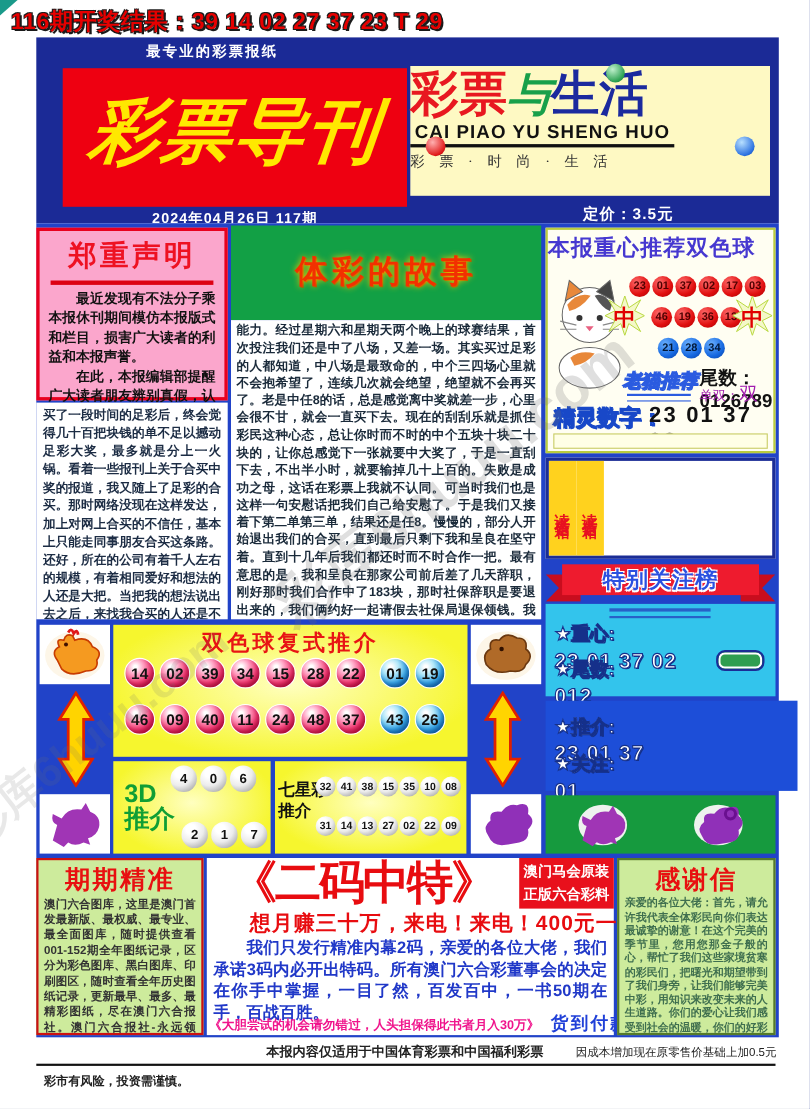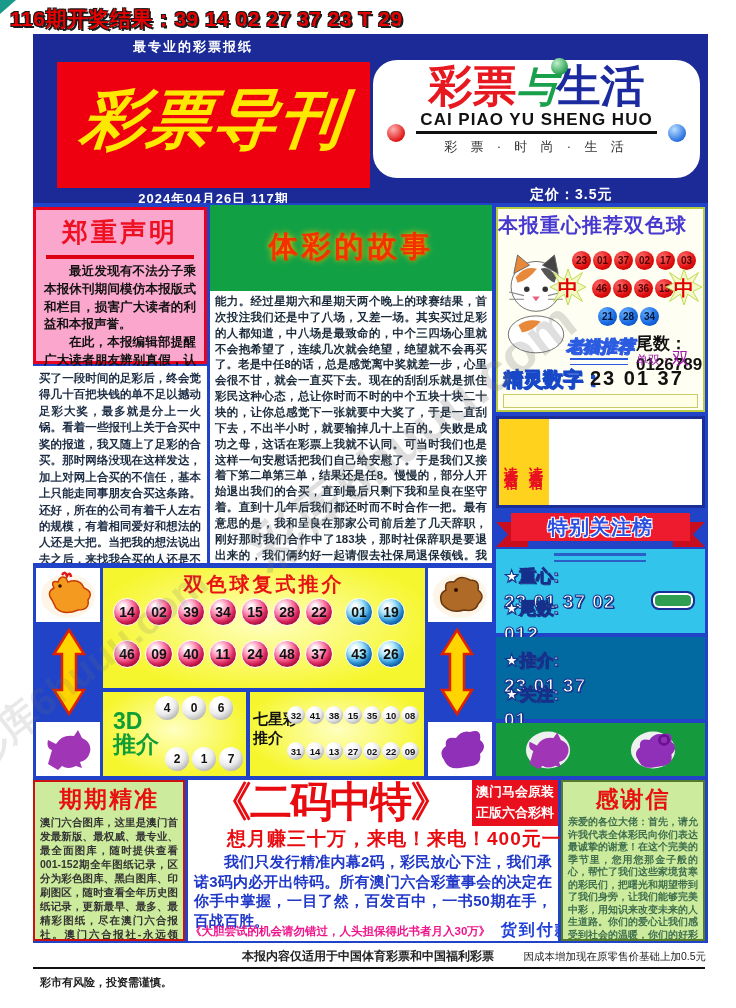--- a/index.html
+++ b/index.html
@@ -9,21 +9,21 @@
   
   #corner{width:0;height:0;border-top:14px solid #1a9a8a;border-right:16px solid transparent;}
   #result-line{left:10px;top:5px;font-size:21px;font-weight:900;color:#e60000;letter-spacing:.5px;
      text-shadow:2px 2px 0 #1a1a1a,-1px -1px 0 #1a1a1a,1px -1px 0 #1a1a1a,-1px 1px 0 #1a1a1a;}
   #header-band{left:33px;top:34px;width:675px;height:169px;background:#1b2a96;}
   #tagline{left:100px;top:4px;color:#fff;font-size:13px;font-weight:bold;letter-spacing:2px;}
   #masthead-box{left:24px;top:28px;width:313px;height:126px;background:#ee0011;}
   #masthead{width:100%;top:14px;text-align:center;font-size:64px;font-weight:900;font-style:italic;
      color:#ffe800;transform:skewX(-6deg);letter-spacing:2px;white-space:nowrap;}
   #date-issue{left:24px;top:156px;width:313px;text-align:center;color:#fff;font-size:13px;font-weight:bold;letter-spacing:1px;}
-  #logo-panel{left:340px;top:26px;width:327px;height:118px;background:#ffffff;text-align:center;border-radius:24px;}
+  #logo-panel{left:340px;top:26px;width:327px;height:118px;background:#fef9c3;text-align:left;}
   .logo-line{position:relative;margin-top:2px;font-weight:900;font-size:44px;line-height:1.1;white-space:nowrap;}
   .lg1{color:#e81820;} .lg2{color:#e81820;}
   .lg3{color:#18a04a;font-style:italic;font-family:"Liberation Serif",serif;font-size:40px;}
   .lg4{color:#1b2a9e;}
   .balldot{position:absolute;border-radius:50%;}
   #dot-green{left:178px;top:-4px;width:17px;height:17px;background:radial-gradient(circle at 35% 30%,#bff0cc,#2aa050 70%,#116030);}
   #dot-red{left:14px;top:62px;width:18px;height:18px;background:radial-gradient(circle at 35% 30%,#ffb0b0,#e01818 70%,#800000);}
   #dot-blue{right:14px;top:62px;width:18px;height:18px;background:radial-gradient(circle at 35% 30%,#b8e0ff,#2a70e0 70%,#103a90);}
   #pinyin{display:inline-block;font-size:17px;font-weight:900;color:#111;letter-spacing:1px;
      border-bottom:3px solid #111;padding:0 4px 1px;}
@@ -84,21 +84,21 @@
   #ribbon-text{font-size:20px;font-weight:900;letter-spacing:1px;color:#2b50e0;
      text-shadow:1px 1px 0 #fff,-1px -1px 0 #fff,1px -1px 0 #fff,-1px 1px 0 #fff;}
   
   #cyan-box{left:496px;top:549px;width:209px;height:84px;background:#33c4ec;}
   #cyan-deco{left:58px;top:4px;width:92px;height:4px;border-top:3px solid #2860c8;border-bottom:2px solid #2860c8;}
   .focus-line{position:absolute;left:8px;display:flex;align-items:baseline;gap:3px;white-space:nowrap;flex-direction:column;}
   .focus-label{font-size:17px;font-weight:900;color:#fff;-webkit-text-stroke:1px #15308a;text-shadow:1px 1px 0 #15308a;}
   .focus-value{font-size:19px;font-weight:900;color:#fff;-webkit-text-stroke:1px #15308a;text-shadow:1px 1px 0 #15308a;letter-spacing:1px;}
   #pill{left:155px;top:42px;width:40px;height:15px;background:#2f9e50;border:2px solid #1b2d96;border-radius:8px;
      box-shadow:inset 0 0 0 2px #fff;}
-  #magenta-box{left:496px;top:637px;width:209px;height:82px;background:#0369a1;}
+  #magenta-box{left:496px;top:637px;width:229px;height:82px;background:#1d4ed8;}
   #animals-box{left:496px;top:723px;width:209px;height:53px;background:#169a3e;display:flex;align-items:center;justify-content:space-around;}
   
   .ypanel{position:absolute;background:radial-gradient(ellipse at 50% 45%,#ffffc0 0%,#f6f62e 75%);}
   #panelA{left:103px;top:568px;width:322px;height:120px;}
   #compound-title{width:100%;text-align:center;margin-top:3px;font-size:20px;font-weight:900;color:#e81414;letter-spacing:3px;}
   .b-red-g{width:28px;height:28px;background:radial-gradient(circle at 35% 28%,#ffffff 6%,#ff9ec0 30%,#f23b74 58%,#c8073a 85%);
      border:1px solid #fff;color:#111;font-size:14px;box-shadow:inset -2px -3px 4px rgba(120,0,40,.45);}
   .b-blue-g{width:28px;height:28px;background:radial-gradient(circle at 35% 28%,#ffffff 6%,#aee6f8 30%,#3aa8e8 58%,#0f6ab8 85%);
      border:1px solid #fff;color:#111;font-size:14px;box-shadow:inset -2px -3px 4px rgba(0,50,110,.45);}
   .b-silver{width:24px;height:24px;background:radial-gradient(circle at 35% 28%,#fff 18%,#ececec 50%,#969696 95%);color:#111;font-size:12px;}
@@ -409,21 +409,21 @@
     <div id="ad1-body">澳门六合图库，这里是澳门首发最新版、最权威、最专业、最全面图库，随时提供查看001-152期全年图纸记录，区分为彩色图库、黑白图库、印刷图区，随时查看全年历史图纸记录，更新最早、最多、最精彩图纸，尽在澳门六合报社。澳门六合报社-永远领先，最专业，最精准图库。</div>
   </div>
 
   <div class="abs" id="ad2">
     <div class="abs" id="erma-title">《二码中特》</div>
     <div class="abs" id="erma-side">
       <div>澳门马会原装</div>
       <div>正版六合彩料</div>
     </div>
     <div class="abs" id="erma-line1">想月赚三十万，来电！来电！400元一本书</div>
-    <div class="abs" id="erma-body">我们只发行精准内幕2码，彩民放心下注，我们承诺3码内必开出特码。所有澳门六合彩董事会的决定在你手中掌握，一目了然，百发百中，一书50期在手，百战百胜。</div>
+    <div class="abs" id="erma-body">我们只发行精准内幕2码，亲爱的各位大佬，我们承诺3码内必开出特码。所有澳门六合彩董事会的决定在你手中掌握，一目了然，百发百中，一书50期在手，百战百胜。</div>
     <div class="abs" id="erma-bottom">
       <span id="erma-note">《大胆尝试的机会请勿错过，人头担保得此书者月入30万》</span>
       <span id="erma-cod">货到付款</span>
     </div>
   </div>
 
   <div class="abs" id="ad3">
     <div class="ad-title">感谢信</div>
     <div id="ad3-body">亲爱的各位大佬：首先，请允许我代表全体彩民向你们表达最诚挚的谢意！在这个完美的季节里，您用您那金子般的心，帮忙了我们这些家境贫寒的彩民们，把曙光和期望带到了我们身旁，让我们能够完美中彩，用知识来改变未来的人生道路。你们的爱心让我们感受到社会的温暖，你们的好彩免除了我们贫困的后顾之忧，让我们渴望新生活的心倍受感</div>
   </div>

